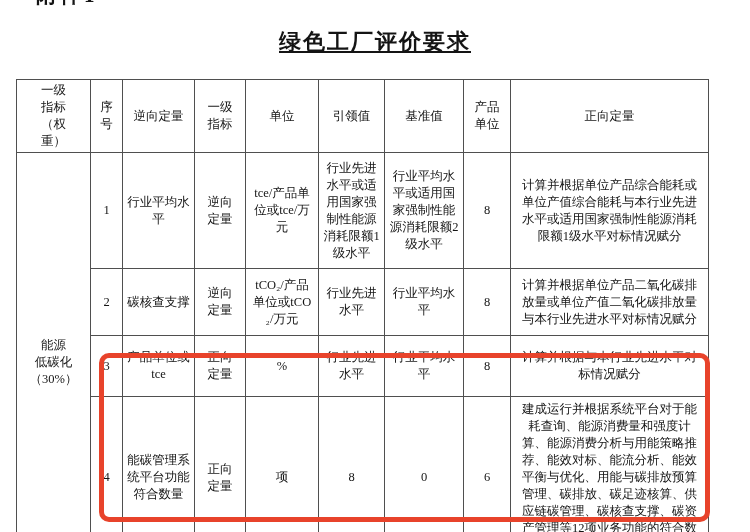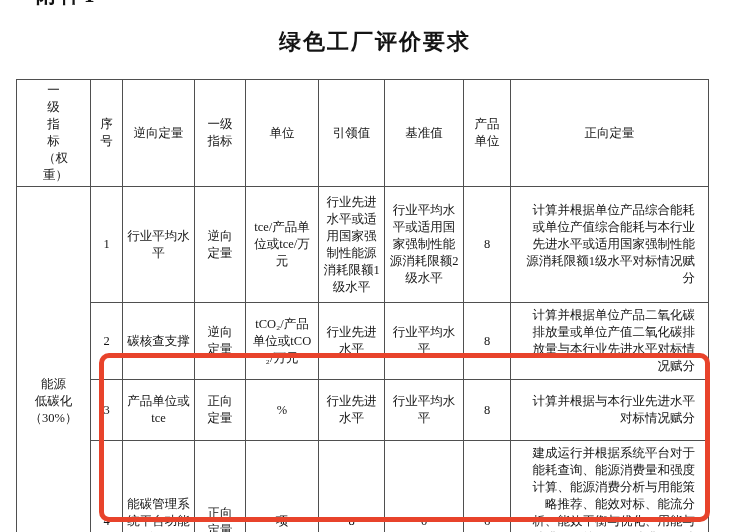--- a/index.html
+++ b/index.html
@@ -7,38 +7,38 @@
     width:750px;height:532px;overflow:hidden;position:relative;
     background:#ffffff;color:#141414;
     font-family:"Liberation Serif","DejaVu Serif",serif;
   }
   .attachment{
     position:absolute;top:-19px;left:36px;
     font-size:21px;font-weight:bold;letter-spacing:3px;
   }
   .title{
     position:absolute;top:27px;left:0;width:100%;
-    text-align:center;font-size:22px;font-weight:bold;letter-spacing:2px;
+    text-align:center;font-size:22px;font-weight:bold;letter-spacing:2px;text-decoration:underline;
   }
   table.eval{
     position:absolute;left:16px;top:79px;width:692px;
     border-collapse:collapse;table-layout:fixed;
     font-size:12.5px;line-height:17px;
   }
   .eval th,.eval td{
     border:1px solid #4f4f4f;
     text-align:center;vertical-align:middle;
     padding:2px 4px;font-weight:normal;word-break:break-all;
   }
   .eval th{padding:2px 4px}
-  th.h-cat{padding:2px 26px}
+  th.h-cat{padding:2px 20px}
   th.h-serial{padding:2px 5px}
   th.h-type, td.c-type{padding:2px 9px}
   th.h-weight{padding:2px 9px}
-  td.c-rule{text-align:right;padding:4px 13px;vertical-align:middle}
+  td.c-rule{text-align:center;padding:4px 7px;vertical-align:middle}
   td.c-cat{white-space:pre-line;padding-bottom:28px}
   tr.hrow{height:36px}
   tr.r1{height:116px}
   tr.r2{height:67px}
   tr.r3{height:61px}
   tr.r4{height:159px}
   tr.r5{height:40px}
   td.c-partial{vertical-align:top;padding-top:5px}
   .highlight-box{
     position:absolute;left:99px;top:353px;width:611px;height:169px;

